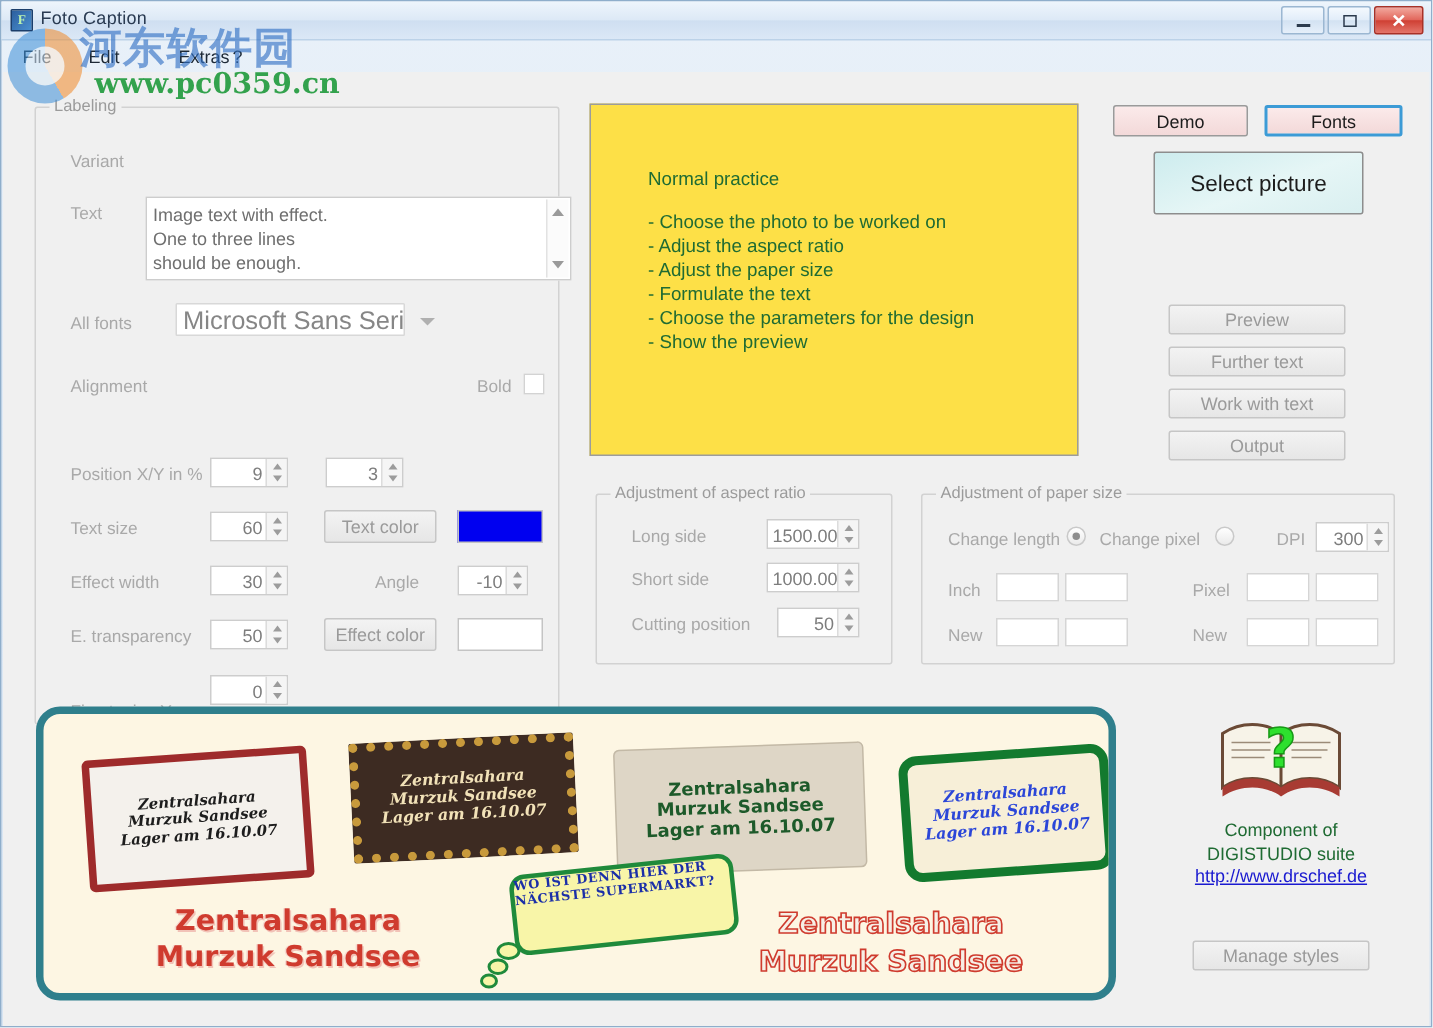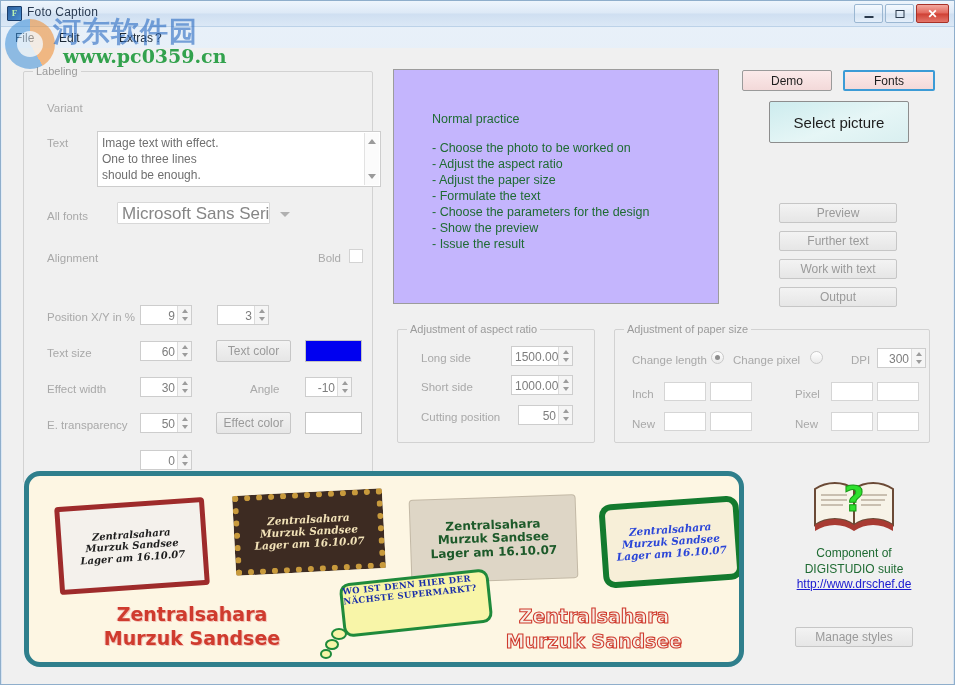--- a/index.html
+++ b/index.html
@@ -146,21 +146,21 @@
     background:linear-gradient(180deg,#ffffff,#eaeaea); border:1px solid #c9c9c9;
   }
   .radio.on::after {
     content:""; position:absolute; left:3px; top:3px; width:5px; height:5px;
     border-radius:50%; background:#8d8d8d;
   }
 
   
   #instructions {
     position:absolute; left:392px; top:70px; width:326px; height:235px;
-    background:#c4b5fd; border:1px solid #9c9c9c;
+    background:#fde047; border:1px solid #9c9c9c;
   }
   #instr-inner { position:absolute; left:38px; top:42px; color:#1f6b33; font-size:12.5px; }
   #instr-title { margin-bottom:14px; }
   #instr-list div { line-height:16px; white-space:nowrap; }
 
   
   #gallery {
     position:absolute; left:22px; top:470px; width:720px; height:196px;
     background:#fdf6e3; border:5px solid #2f7f8c; border-radius:16px;
     overflow:hidden;
@@ -373,21 +373,20 @@
     <div id="instructions" style="left:391px; top:21px;">
       <div id="instr-inner">
         <div id="instr-title">Normal practice</div>
         <div id="instr-list">
           <div>- Choose the photo to be worked on</div>
           <div>- Adjust the aspect ratio</div>
           <div>- Adjust the paper size</div>
           <div>- Formulate the text</div>
           <div>- Choose the parameters for the design</div>
           <div>- Show the preview</div>
-          <div>- Issue the result</div>
         </div>
       </div>
     </div>
 
     <div class="groupbox" style="left:395px; top:281px; width:198px; height:114px;">
       <span class="grouptitle">Adjustment of aspect ratio</span>
 
       <span class="fld-label" style="left:23px; top:22px;">Long side</span>
       <div class="spin" style="left:113px; top:16px; width:62px;">
         <span>1500.00</span>

